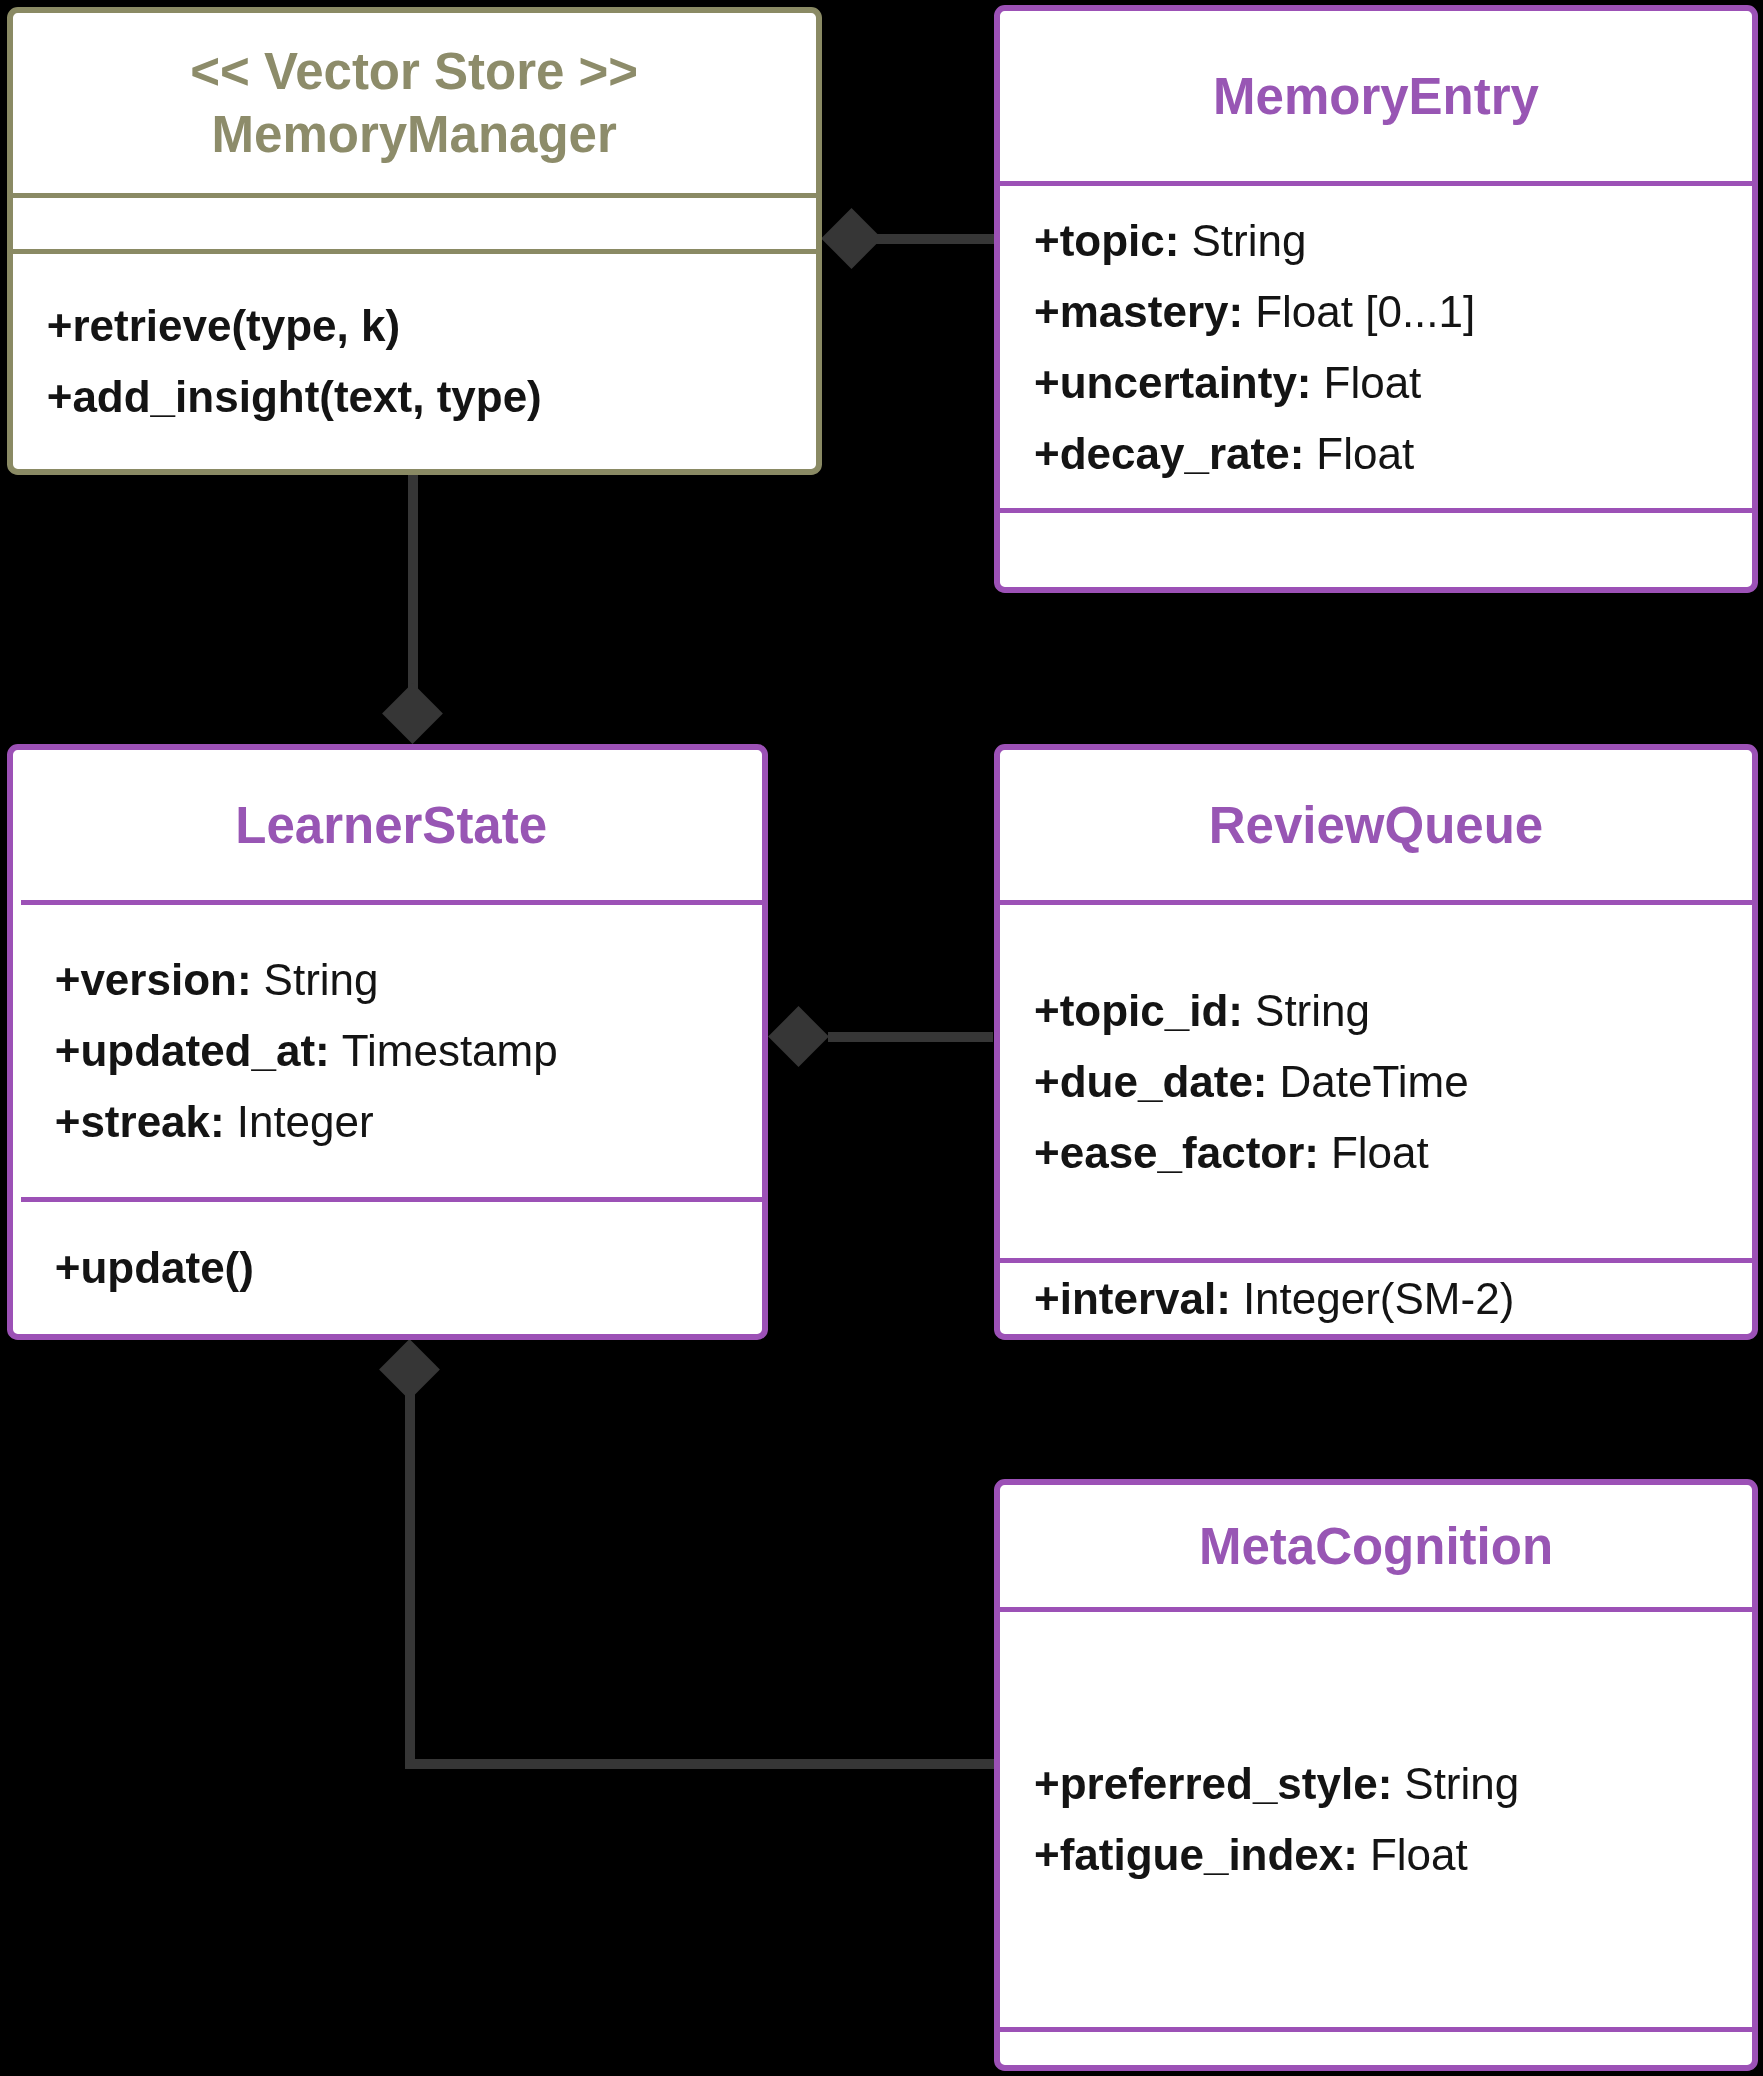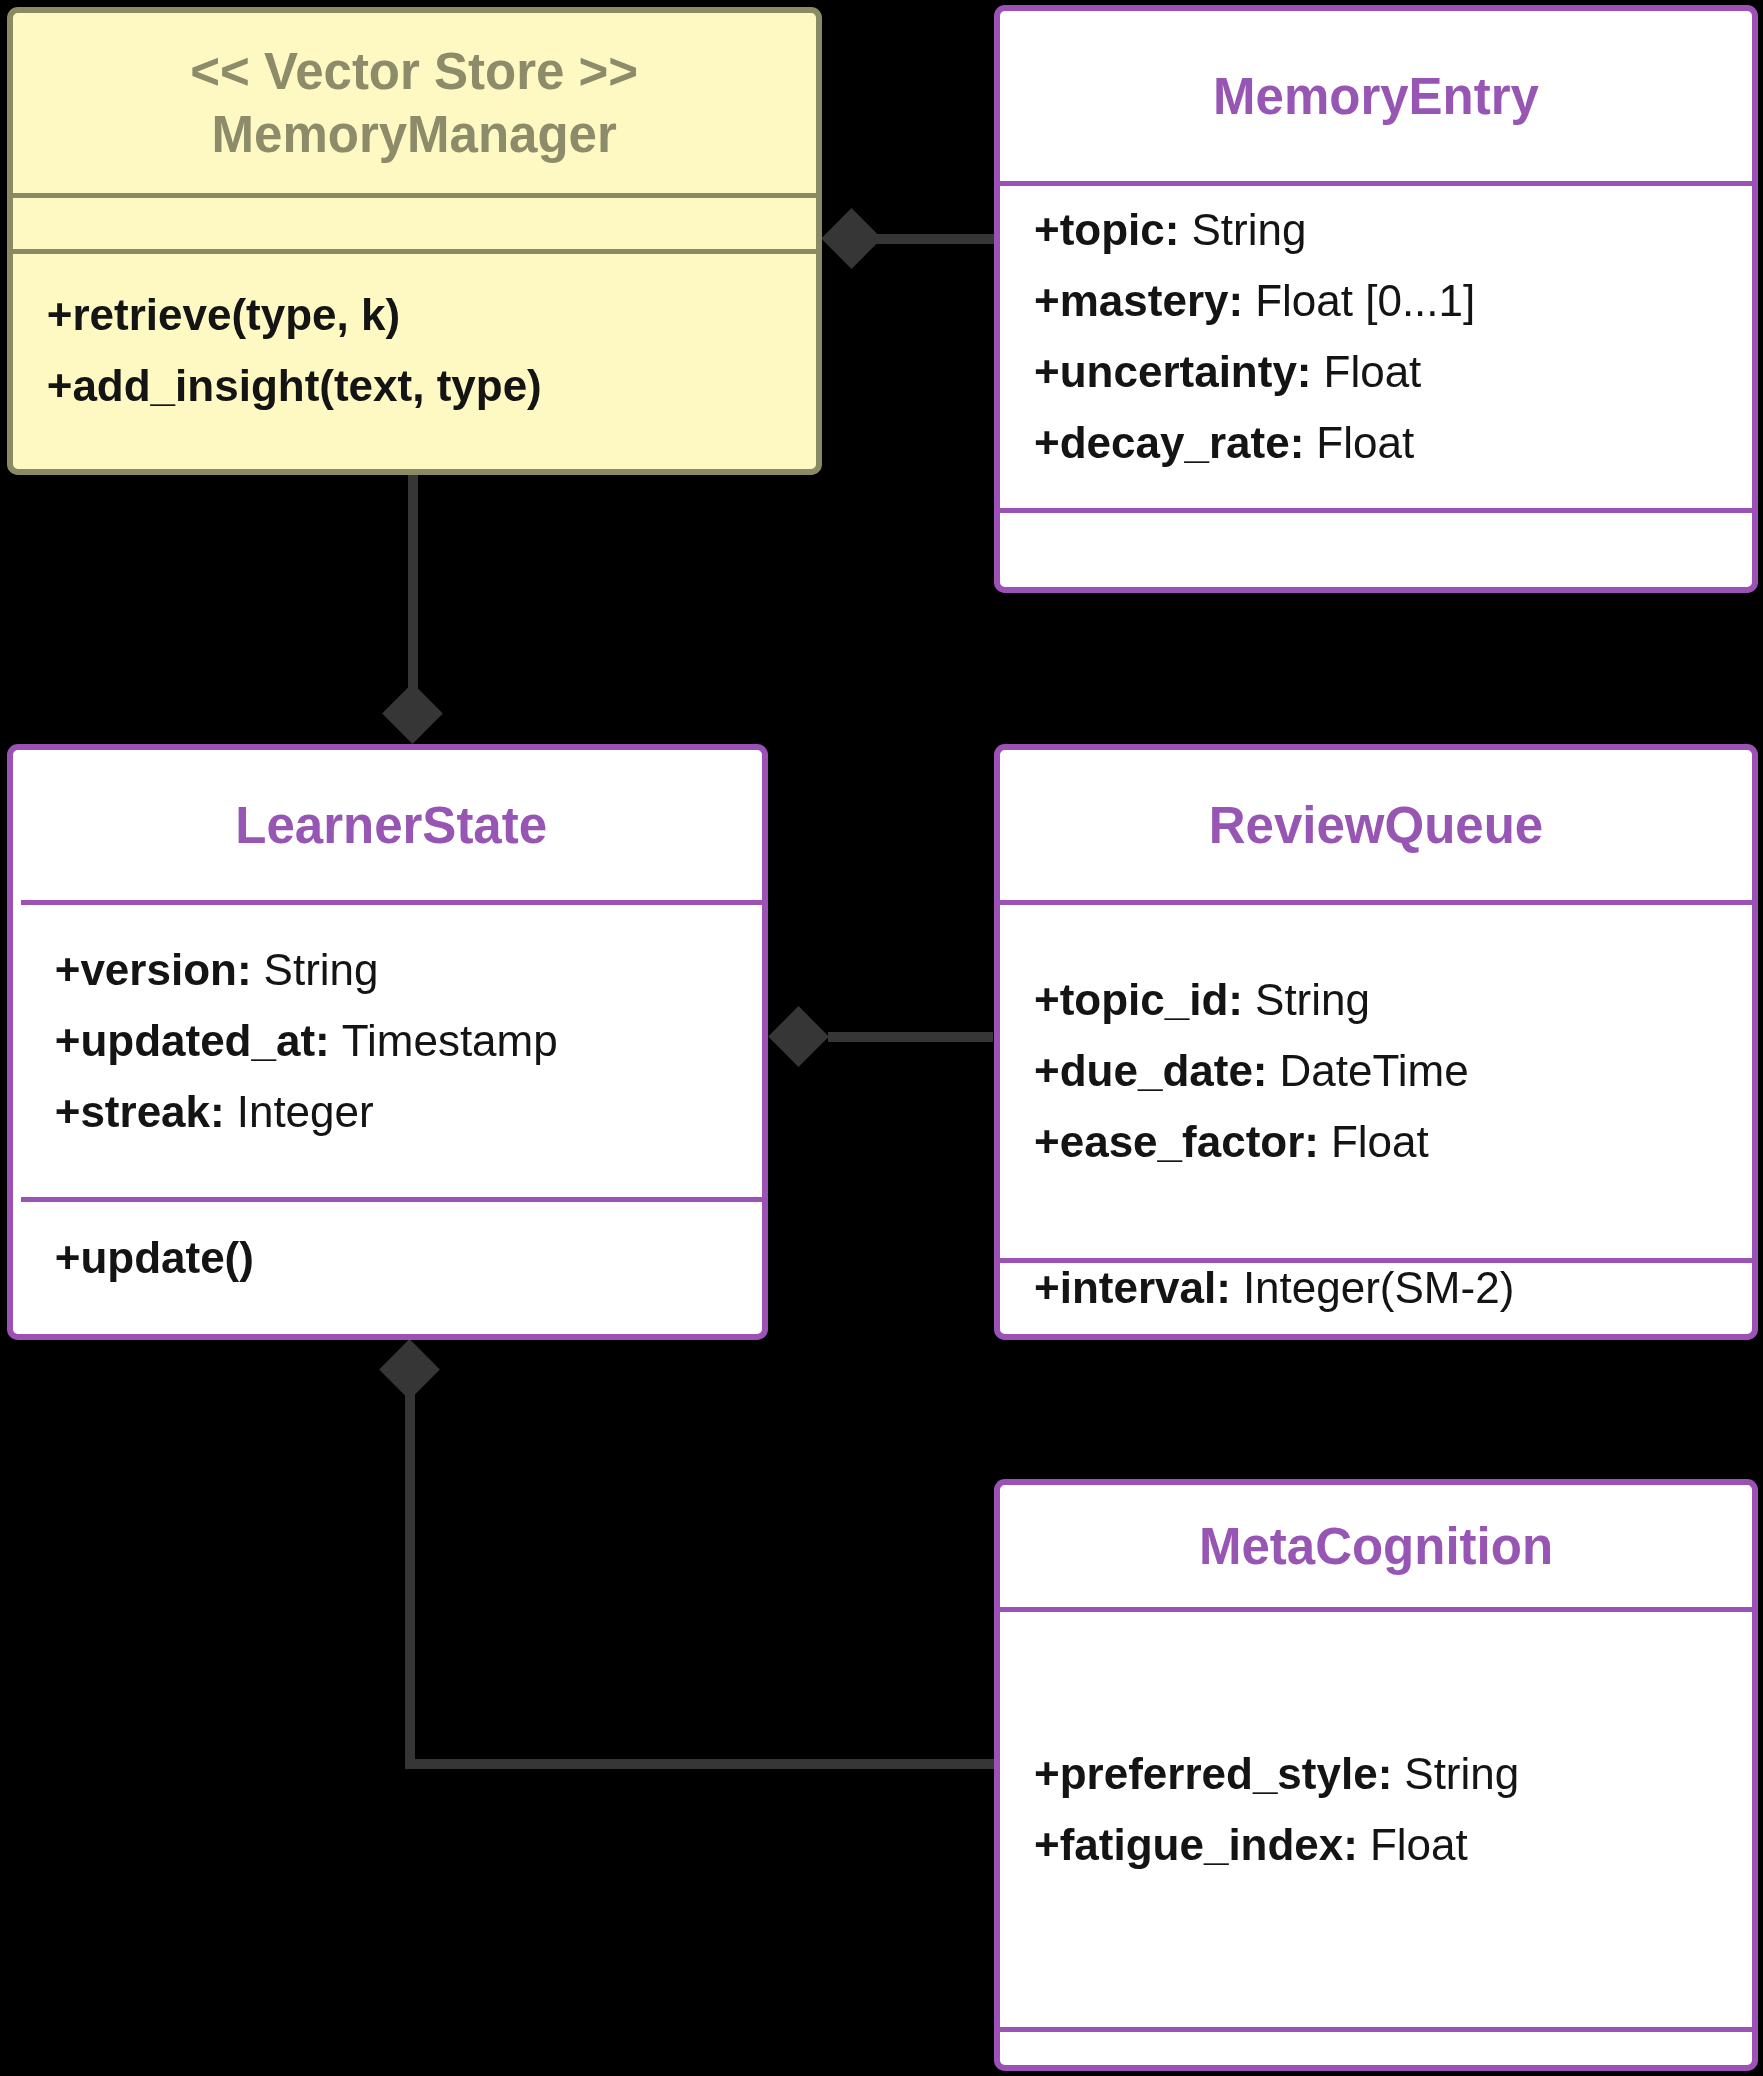--- a/index.html
+++ b/index.html
@@ -14,21 +14,21 @@
 
   
   .uml-class {
     position: absolute;
     box-sizing: border-box;
     border-radius: 10.8px;
     display: flex;
     flex-direction: column;
     overflow: hidden;
   }
-  .uml-class.yellow { background: #fef9c3; border: 6px solid #8a8a64; }
+  .uml-class.yellow { background: #ffffff; border: 6px solid #8a8a64; }
   .uml-class.purple { background: #ffffff; border: 6px solid #9c51b6; }
 
   .cmp { box-sizing: border-box; }
   .cmp + .cmp { border-top: 5.4px solid; }
   .yellow .cmp + .cmp { border-top-color: #8a8a64; }
   .purple .cmp + .cmp { border-top-color: #9c51b6; }
 
   .cmp.title {
     display: flex; flex-direction: column;
     align-items: center; justify-content: center;
@@ -38,21 +38,21 @@
     line-height: 63px; text-align: center;
     letter-spacing: 0px;
   }
   .yellow .title-text { color: #8d8c6a; }
   .purple .title-text { color: #9856b4; }
 
   .cmp.body {
     display: flex; flex-direction: column; justify-content: center;
     padding-left: 34px; padding-right: 13.4px;
   }
-  .row { height: 71px; display: flex; white-space: nowrap; }
+  .row { height: 71px; display: flex; align-items: center; white-space: nowrap; }
   .a-name { font-weight: bold; color: #141414; font-size: 44px; }
   .a-type { font-weight: normal; color: #141414; font-size: 44px; margin-left: 12px; }
   .m-line { font-weight: bold; color: #141414; font-size: 44px; }
   .cmp.fill { flex: 1; }
 
   
   .conn { position: absolute; background: #363636; }
   .diamond {
     position: absolute; width: 43px; height: 43px;
     background: #363636; transform: rotate(45deg);

